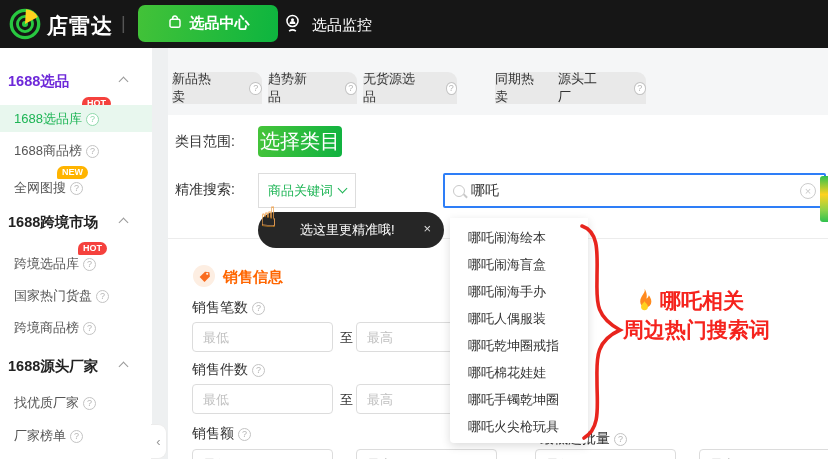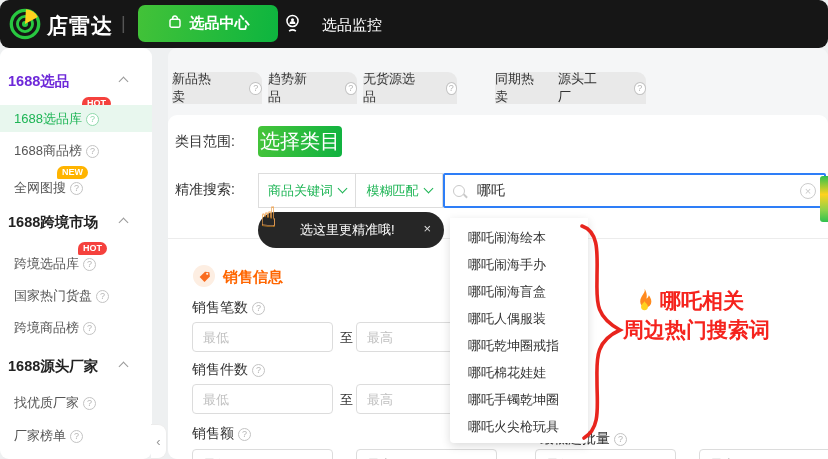--- a/index.html
+++ b/index.html
@@ -1,28 +1,28 @@
 <!DOCTYPE html>
 <html><head>
 <meta charset="utf-8">
 <style>
   * { margin:0; padding:0; box-sizing:border-box; }
   html,body { background:#eef0f1; }
   body { font-family:"Liberation Sans","DejaVu Sans",sans-serif; }
   #stage { position:relative; width:828px; height:459px; overflow:hidden; background:#eef0f1; }
-  .abs { position:absolute;border-radius:9px; }
+  .abs { position:absolute; }
 
   
   #topbar { left:0; top:0; width:828px; height:48px; background:#161616; z-index:20; }
   .brand-name { color:#fff; font-size:21px; font-weight:bold; letter-spacing:1px; }
   .top-divider { color:#555; font-size:18px; }
   .nav-btn-primary { display:flex; align-items:center; gap:7px; justify-content:center;
     background:linear-gradient(100deg,#43c238,#0db53f); color:#fff; font-size:15px; font-weight:bold;
     border:none; border-radius:7px; width:140px; height:37px; cursor:pointer; }
-  .nav-item-secondary { display:flex; align-items:center; gap:21px; color:#fff; font-size:15px; cursor:pointer; }
+  .nav-item-secondary { display:flex; align-items:center; gap:11px; color:#fff; font-size:15px; cursor:pointer; }
 
   
   #sidebar { left:0; top:48px; width:152px; height:411px; background:#fff; z-index:10; }
   .side-header { position:absolute; left:8px; font-size:14.5px; font-weight:bold; color:#222; cursor:pointer; }
   .side-header.active { color:#6d28d9; }
   .side-item { position:absolute; left:14px; font-size:13px; color:#555; cursor:pointer; white-space:nowrap; }
   .side-item.selected { color:#1cb454; }
   .sel-row { position:absolute; left:0; width:152px; height:27px; background:#e8f7ee; }
   .badge { position:absolute; font-size:9px; font-weight:bold; color:#fff; padding:1px 5px 2px; border-radius:8px 8px 8px 2px; line-height:10px; }
   .badge.hot { background:#f5413d; }
@@ -40,21 +40,21 @@
   .tab { position:absolute; top:24px; height:32px; background:#e9e9e9; border-radius:9px 9px 0 0;
     display:flex; align-items:center; justify-content:space-between; gap:23px; font-size:13px; color:#333; cursor:pointer; }
   #formarea { left:0; top:67px; width:660px; height:344px; background:#fff; }
   .form-label { position:absolute; font-size:14px; color:#333; }
   .btn-green { position:absolute; background:linear-gradient(100deg,#46c43a,#0fb240); color:#fff; font-size:20px;
     border:none; border-radius:4px; cursor:pointer;font-family:Liberation Mono, monospace; }
   .select-box { position:absolute; height:35px; background:#fff; border:1px solid #ddd; display:flex; align-items:center;
     justify-content:center; gap:6px; font-size:13px; color:#1cb454; cursor:pointer; }
   .chev-dn { width:7px; height:7px; border-right:1.5px solid #1cb454; border-bottom:1.5px solid #1cb454; transform:rotate(45deg); margin-top:-4px; }
   .search-wrap { position:absolute; left:275px; top:125px; width:383px; height:35px; background:#fff; border:2px solid #2e7ef7; border-radius:2px;
-    display:flex; align-items:center; padding:0 8px; gap:12px; }
+    display:flex; align-items:center; padding:0 8px; gap:6px; }
   .search-wrap input { flex:1; border:none; outline:none; font-size:14px; color:#333; font-family:inherit; background:transparent; }
   .mag { width:12px; height:12px; border:1.5px solid #c9c9c9; border-radius:50%; position:relative; flex:none; }
   .mag::after { content:""; position:absolute; width:5px; height:1.5px; background:#c9c9c9; transform:rotate(45deg); right:-4px; bottom:-1px; }
   .clear-ic { flex:none; width:16px; height:16px; border:1px solid #ccc; border-radius:50%; color:#ccc; font-size:11px;
     line-height:14px; text-align:center; cursor:pointer; }
   .divider-line { position:absolute; left:0; top:190px; width:660px; height:1px; background:#ececec; z-index:1; }
 
   
   #tooltip { left:90px; top:164px; width:186px; height:36px; background:#262626; border-radius:18px; z-index:8;
     display:flex; align-items:center; padding-left:42px; }
@@ -205,24 +205,20 @@
     <div class="divider-line"></div>
 
     <div class="form-label" style="left:7px;top:85px;">类目范围:</div>
     <button class="btn-green" style="left:90px;top:78px;width:84px;height:31px;">选择类目</button>
 
     <div class="form-label" style="left:7px;top:133px;">精准搜索:</div>
     <div class="select-box" style="left:90px;top:125px;width:98px;">
       <span>商品关键词</span>
         <span class="chev-dn"></span>
     </div>
-    <div class="select-box" style="left:188px;top:125px;width:87px;border-left:none;">
-      <span>模糊匹配</span>
-        <span class="chev-dn"></span>
-    </div>
     <div class="search-wrap">
       <span class="mag"></span>
       <input type="text" value="哪吒" style="">
       <span class="clear-ic">×</span>
     </div>
     <div id="edge-sliver" class="abs"></div>
 
     <div id="tooltip" class="abs">
       <span id="finger">☝</span>
       <span class="tip-text">选这里更精准哦!</span>
@@ -259,22 +255,22 @@
 
     <div class="form-label" style="left:372px;top:382px;">
       <span>最低起批量</span><span class="help">?</span>
     </div>
     <input class="range-input" style="left: 367px; top: 401px;" placeholder="最低">
     <span class="to-label" style="left:516px;top:408px;">至</span>
     <input class="range-input" style="left: 531px; top: 401px;" placeholder="最高">
 
     <div id="suggest-panel" class="abs">
       <div class="sug-item">哪吒闹海绘本</div>
+      <div class="sug-item">哪吒闹海盲盒</div>
       <div class="sug-item">哪吒闹海手办</div>
-      <div class="sug-item">哪吒闹海盲盒</div>
       <div class="sug-item">哪吒人偶服装</div>
       <div class="sug-item">哪吒乾坤圈戒指</div>
       <div class="sug-item">哪吒棉花娃娃</div>
       <div class="sug-item">哪吒手镯乾坤圈</div>
       <div class="sug-item">哪吒火尖枪玩具</div>
     </div>
 
     <svg id="brace-svg" width="68" height="226" viewBox="0 0 68 226">
       <path d="M10 6 C 28 12, 25 36, 25 58 C 25 80, 22 96, 48 110 C 22 122, 25 140, 25 162 C 25 186, 29 208, 12 218" fill="none" stroke="#e8241d" stroke-width="3.6" stroke-linecap="round"></path>
     </svg>

